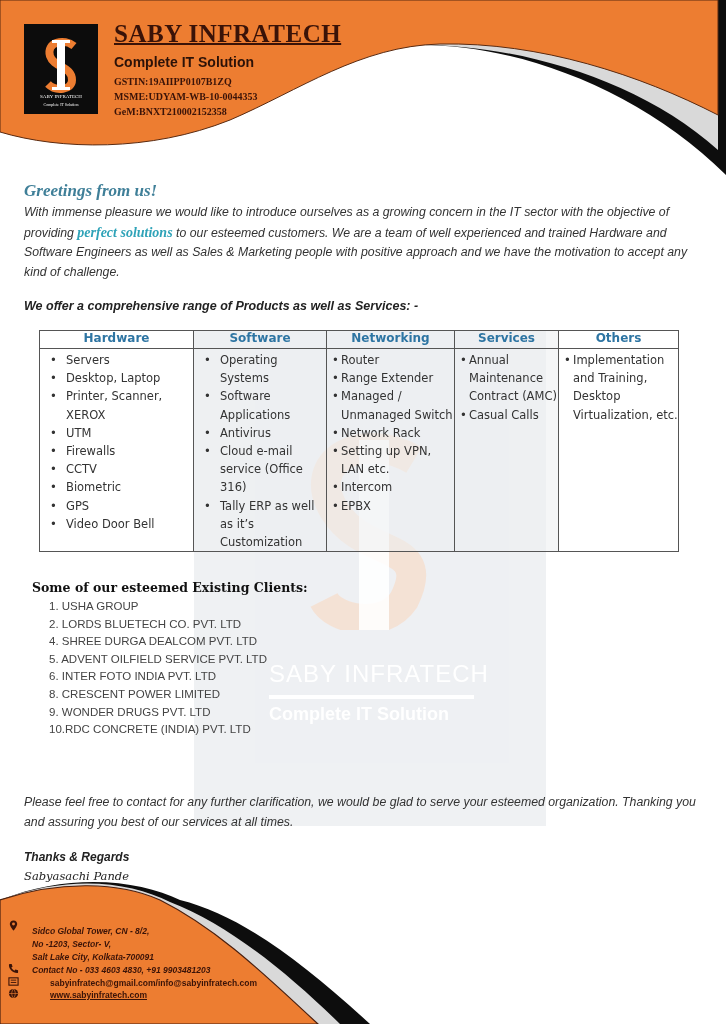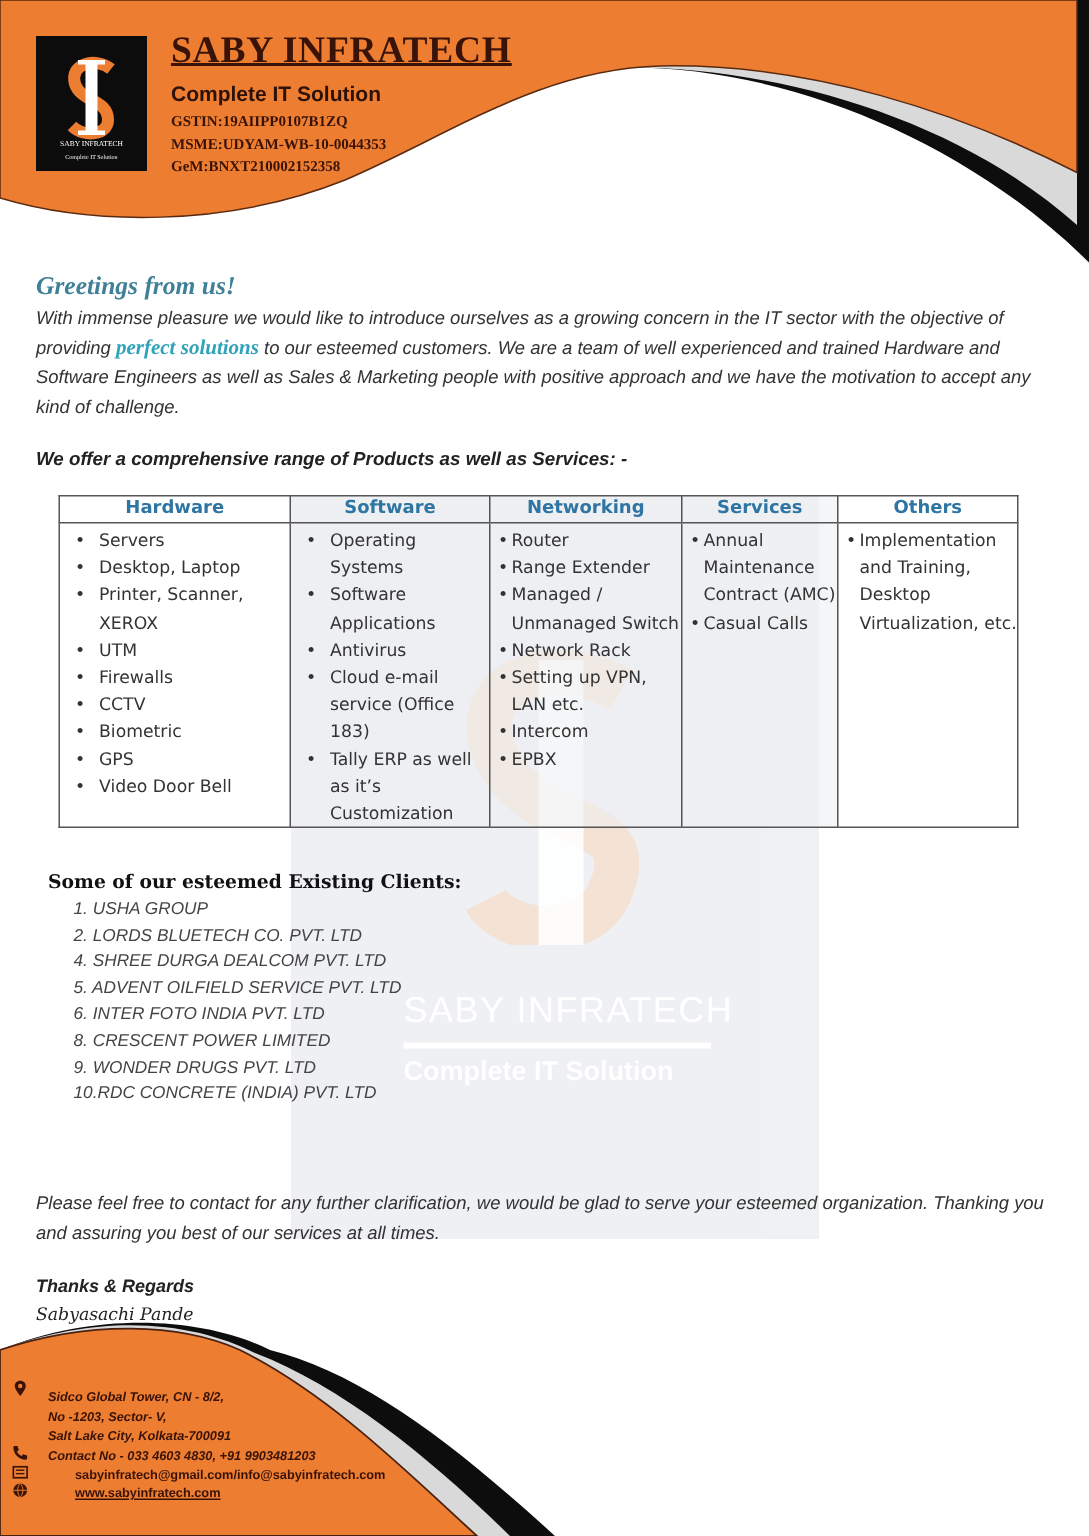--- a/index.html
+++ b/index.html
@@ -68,21 +68,21 @@
   #products-table td.tight li { padding-left: 14px; }
   #products-table td.tight li::before { left: 5px; }
   .shade { background: rgba(236,238,241,0.55); }
 
   #clients-heading {
     position: absolute; left: 32px; top: 580px;
     font-family: "DejaVu Serif", serif; font-weight: bold; font-size: 12.5px; color: #111;
   }
   #clients-list {
     position: absolute; left: 49px; top: 598px; margin: 0; padding: 0; list-style: none;
-    font-family: "Liberation Sans", sans-serif; font-style: italic; font-size: 11.5px; color: #444; line-height: 17.6px;
+    font-family: "Liberation Sans", sans-serif; font-size: 11.5px; color: #444; line-height: 17.6px;
   }
   #closing {
     position: absolute; left: 24px; top: 792px; width: 690px;
     font-family: Liberation Sans, sans-serif; font-style: italic; font-size: 12.3px; line-height: 20px; color: #333;
   }
   #thanks { position: absolute; left: 24px; top: 850px; font-family: "Liberation Sans", sans-serif; font-style: italic; font-weight: bold; font-size: 12px; color: #222; }
   #signature { position: absolute; left: 24px; top: 869px; font-family: "DejaVu Serif", serif; font-style: italic; font-size: 11.5px; color: #222; }
 
   .ft-row { position: absolute; left: 32px; font-family: "Liberation Sans", sans-serif; font-style: italic; font-weight: bold; font-size: 8.5px; color: #3a1308; }
   .ft-plain { position: absolute; left: 32px; font-family: "Liberation Sans", sans-serif; font-weight: bold; font-size: 8.5px; color: #3a1308; padding-left: 18px; }
@@ -158,21 +158,21 @@
             <li>Biometric</li>
             <li>GPS</li>
             <li>Video Door Bell</li>
           </ul>
         </td>
       <td class="shade">
           <ul>
             <li>Operating Systems</li>
             <li>Software Applications</li>
             <li>Antivirus</li>
-            <li>Cloud e-mail service (Office 183)</li>
+            <li>Cloud e-mail service (Office 316)</li>
             <li>Tally ERP as well as it’s Customization</li>
           </ul>
         </td>
       <td class="shade tight">
           <ul>
             <li>Router</li>
             <li>Range Extender</li>
             <li>Managed / Unmanaged Switch</li>
             <li>Network Rack</li>
             <li>Setting up VPN, LAN etc.</li>

